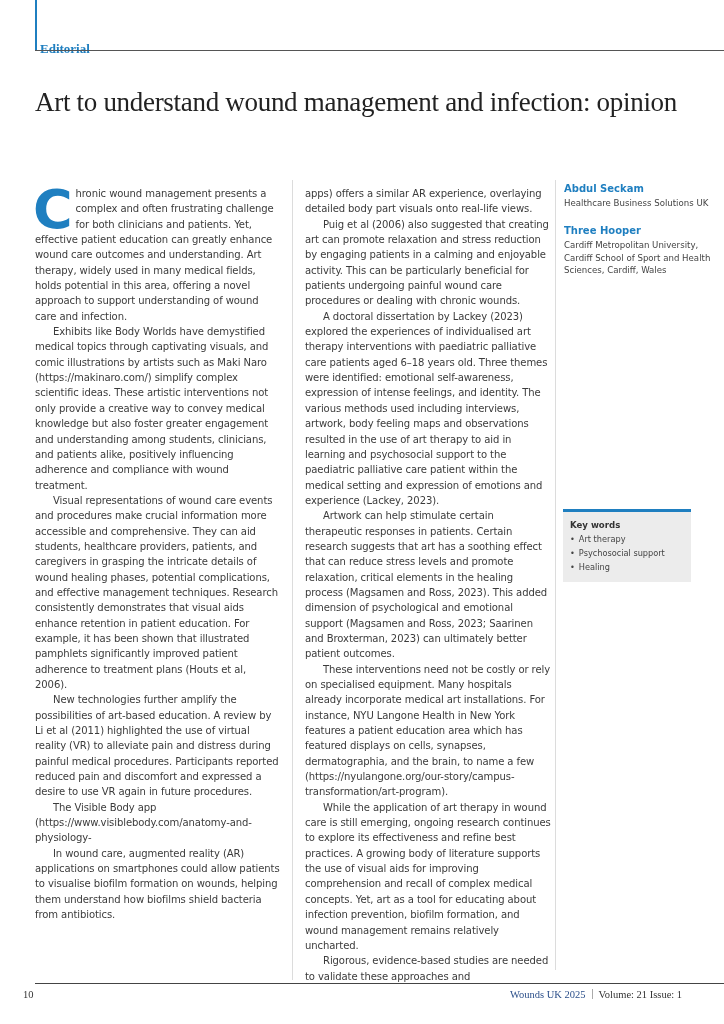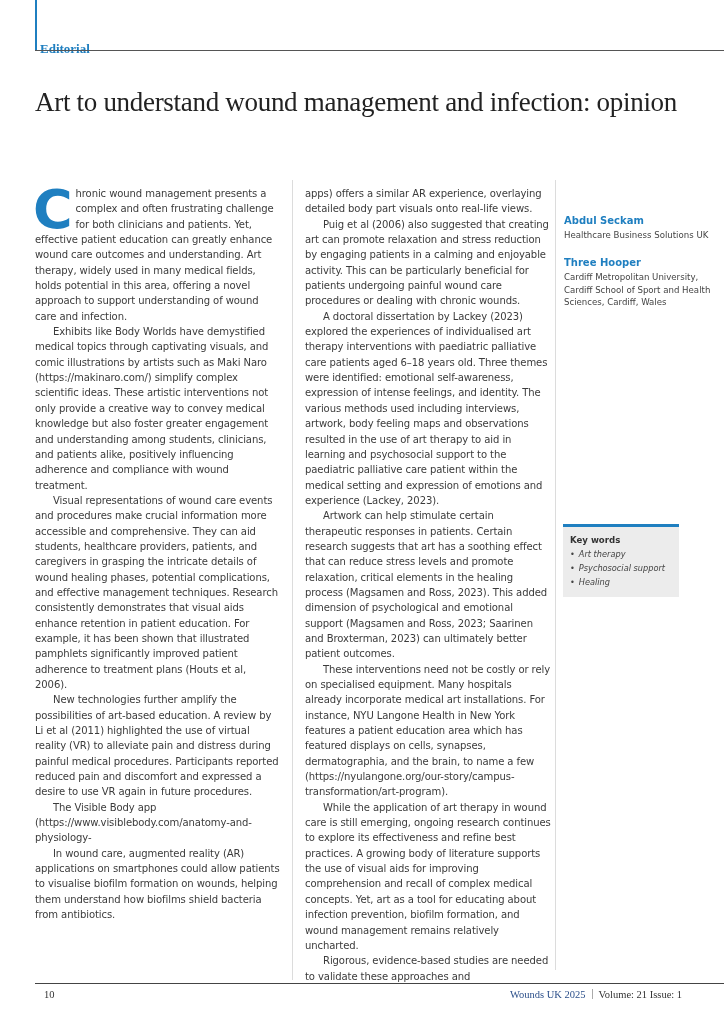--- a/index.html
+++ b/index.html
@@ -15,32 +15,32 @@
   .col p { margin: 0; text-indent: 18px; }
   .col p.noindent { text-indent: 0; }
   .col1 { left: 35px; width: 246px; }
   .col2 { left: 297px; width: 246px; margin-left: 8px; }
 
   .dropcap { float: left; font-size: 54px; line-height: 44px; color: #1f7fc0; margin: 2px 3px 0 -2px; font-family: "DejaVu Sans", sans-serif; font-weight: bold; }
 
   .divider-v1 { position: absolute; left: 292px; top: 180px; width: 1px; height: 800px; background: #dcdcdc; }
   .divider-v2 { position: absolute; left: 555px; top: 180px; width: 1px; height: 790px; background: #dcdcdc; }
 
-  .sidebar { position: absolute; left: 564px; top: 183px; width: 150px; margin-top: 32px; }
+  .sidebar { position: absolute; left: 564px; top: 183px; width: 150px; }
   .author-name { font-size: 10px; font-weight: bold; color: #1f7fc0; margin: 0 0 3px 0; }
   .author-aff { font-size: 8.6px; line-height: 12.4px; color: #444; margin: 0 0 16px 0; }
 
-  .keywords { position: absolute; left: 563px; top: 524px; width: 116px; background: #ececec; border-top: 3px solid #1f7fc0; padding: 8px 7px 8px 7px; box-sizing: border-box; }
+  .keywords { position: absolute; left: 563px; top: 509px; width: 128px; background: #ececec; border-top: 3px solid #1f7fc0; padding: 8px 7px 8px 7px; box-sizing: border-box; }
   .keywords-title { font-size: 8.6px; font-weight: bold; color: #333; margin-bottom: 2px; }
-  .keywords ul { list-style: none; margin: 0; padding: 0; font-style: italic; }
+  .keywords ul { list-style: none; margin: 0; padding: 0; }
   .keywords li { font-size: 8.2px; line-height: 14px; color: #444; }
   .keywords li::before { content: "\2022"; margin-right: 4px; }
 
   .bottom-rule { position: absolute; left: 35px; right: 0; top: 983px; height: 1px; background: #444; }
-  .page-number { position: absolute; left: 44px; top: 989px; font-family: "Liberation Serif", serif; font-size: 10.5px; color: #333; }
+  .page-number { position: absolute; left: 23px; top: 989px; font-family: "Liberation Serif", serif; font-size: 10.5px; color: #333; }
   .footer-right { position: absolute; left: 510px; top: 989px; font-family: "Liberation Serif", serif; font-size: 10.5px; color: #333; white-space: nowrap; }
   .footer-journal { color: #2b4f8a; }
   .footer-sep { display: inline-block; width: 1px; height: 10px; background: #aaa; margin: 0 6px; vertical-align: -1px; }
 </style>
 </head>
 <body>
 
 <div class="top-accent"></div>
 <div class="section-label">Editorial</div>
 <div class="top-rule"></div>

